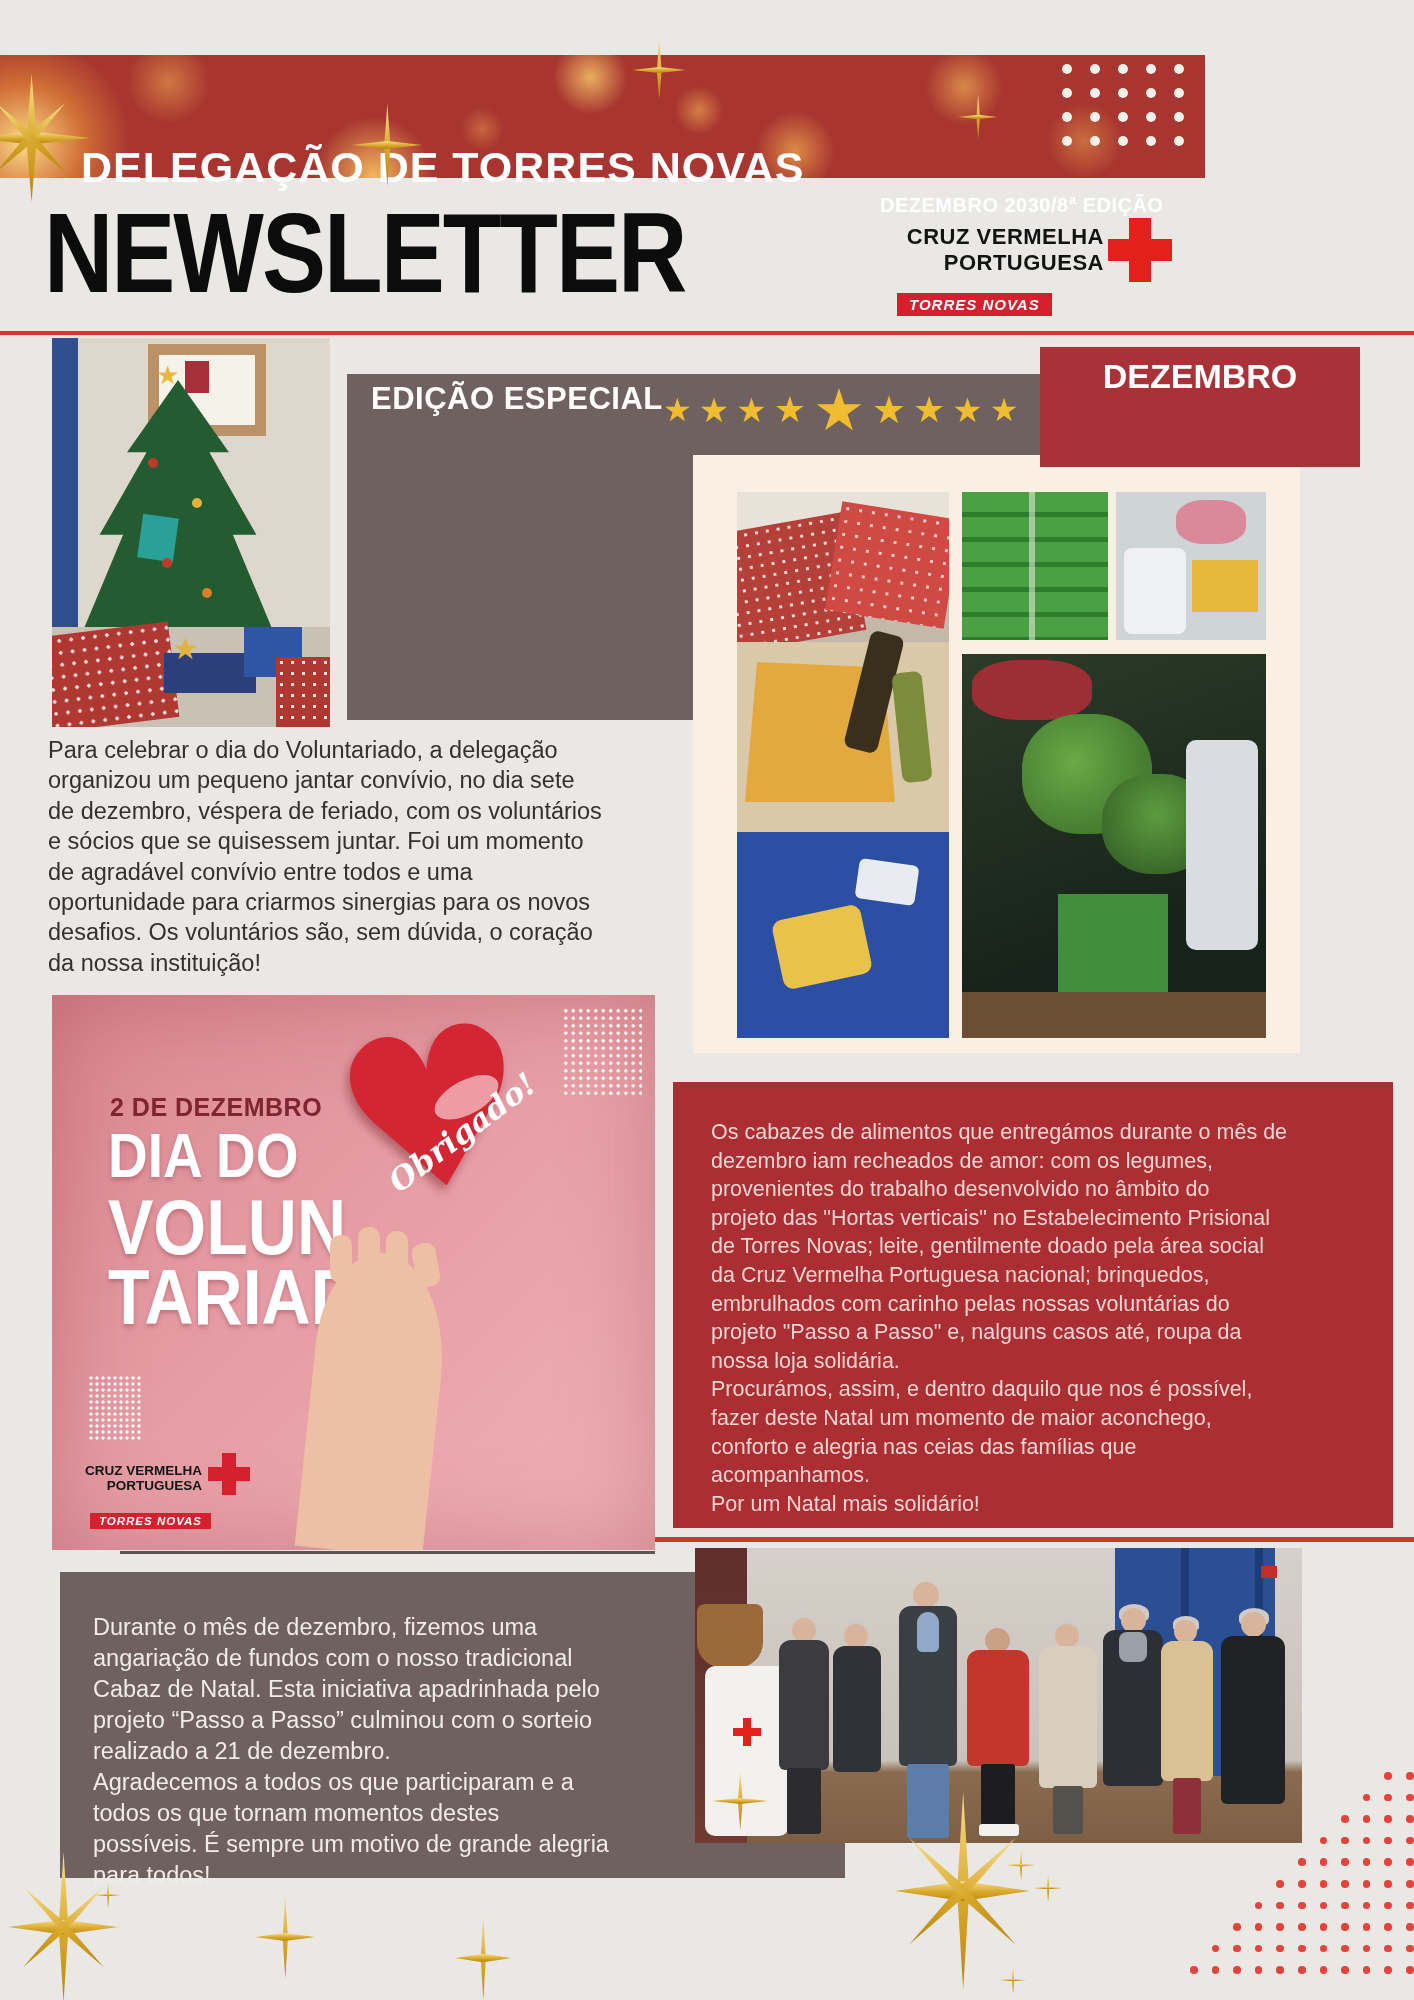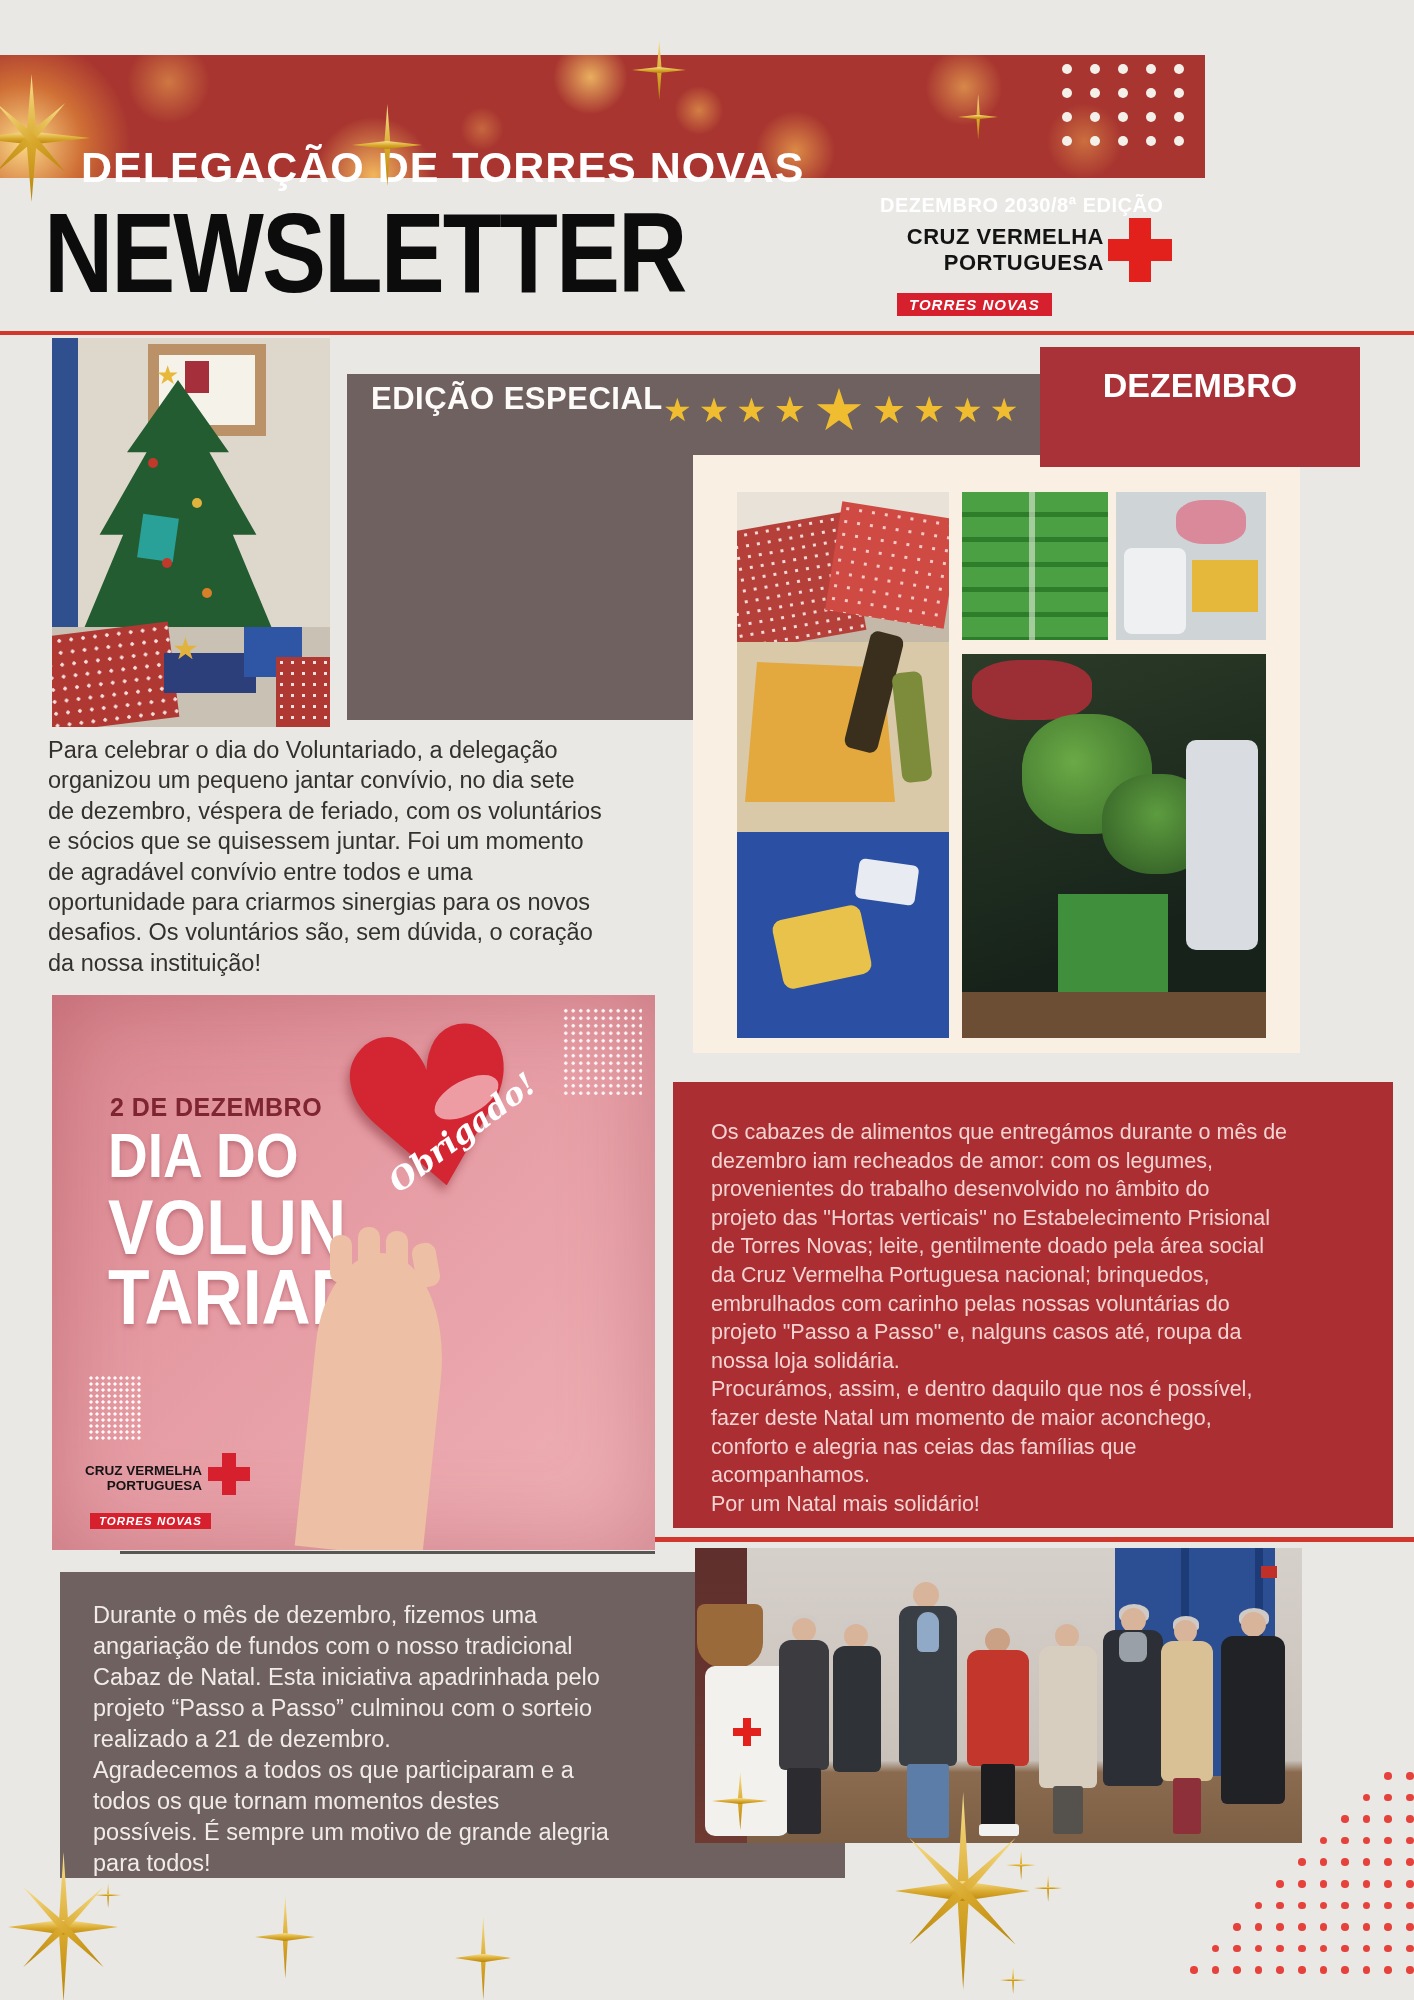--- a/index.html
+++ b/index.html
@@ -54,21 +54,21 @@
       background-image:radial-gradient(circle,rgba(255,255,255,.85) 1.5px,transparent 2px);background-size:11px 11px;}
   .g5{position:absolute;left:120px;top:4px;color:#e2b33c;font-size:30px;}
 
   .brown-box{left:347px;top:374px;width:693px;height:346px;background:#6e615f;}
   .special-head{left:371px;top:381px;color:#fdfbf9;font-size:31px;font-weight:900;letter-spacing:.5px;}
   .special-body{left:371px;top:414px;width:340px;color:#f3ece8;font-size:22px;line-height:29.3px;white-space:pre-line;}
   .stars-row{left:663px;top:380px;width:380px;height:60px;display:flex;align-items:center;gap:7px;}
   .stars-row span{color:#f0bd31;line-height:1;}
 
   .issue-box{left:1040px;top:347px;width:320px;height:120px;background:#a83237;color:#fff;text-align:center;
-             font-size:34px;font-weight:800;line-height:42px;padding-top:17px;box-sizing:border-box;}
+             font-size:34px;font-weight:800;line-height:42px;padding-top:8px;box-sizing:border-box;}
 
   
   .cream-panel{left:693px;top:455px;width:607px;height:598px;background:#f9efe2;}
   .ph{position:absolute;overflow:hidden;}
   .ph-left{left:44px;top:37px;width:212px;height:546px;background:#c4b9a9;}
   .pl-wall{position:absolute;left:0;top:0;width:100%;height:44px;background:#e8e2d8;}
   .pl-g1{position:absolute;left:-10px;top:30px;width:130px;height:120px;background:#b5403a;transform:rotate(-10deg);
          background-image:radial-gradient(circle,rgba(255,255,255,.8) 1.4px,transparent 1.9px);background-size:11px 11px;}
   .pl-g2{position:absolute;left:96px;top:18px;width:120px;height:110px;background:#cf4a42;transform:rotate(9deg);
          background-image:radial-gradient(circle,rgba(255,255,255,.7) 1.4px,transparent 1.9px);background-size:13px 13px;}
@@ -128,21 +128,21 @@
   .pp-cross .c2{position:absolute;left:0;top:14px;width:42px;height:14px;background:#d6202e;}
   .pp-badge{position:absolute;left:38px;top:518px;background:#d6202e;color:#fff;font-size:11.5px;
         font-weight:900;font-style:italic;padding:2px 9px;letter-spacing:1px;}
 
   
   .food-box{left:673px;top:1082px;width:720px;height:446px;background:#ab2e33;box-sizing:border-box;
             padding:36px 30px 0 38px;color:#f1d4d2;font-size:21.5px;line-height:28.6px;white-space:pre-line;}
 
   
   .fund-box{left:60px;top:1572px;width:785px;height:306px;background:#6e615f;box-sizing:border-box;
-            padding:28px 20px 0 33px;color:#f2ece9;font-size:23.5px;line-height:31px;white-space:pre-line;}
+            padding:40px 20px 0 33px;color:#f2ece9;font-size:23.5px;line-height:31px;white-space:pre-line;}
   .group-photo{left:695px;top:1548px;width:607px;height:295px;overflow:hidden;
      background:linear-gradient(#d6d0ca 0%,#c9c2bb 72%,#8a6b4f 76%,#7d5f45 100%);}
   .gp-darkwall{position:absolute;left:0;top:0;width:52px;height:100%;background:linear-gradient(#5e2f2c,#6e3a32);}
   .gp-door{position:absolute;left:420px;top:0;width:160px;height:228px;background:
      repeating-linear-gradient(90deg,#2b4f92 0 66px,#1d3c77 66px 74px);}
   .gp-alarm{position:absolute;left:566px;top:18px;width:16px;height:12px;background:#c03028;}
   .gp-basket{position:absolute;left:2px;top:56px;width:66px;height:64px;background:#9a6a3a;border-radius:8px 8px 40% 40%;}
   .gp-barrel{position:absolute;left:10px;top:118px;width:84px;height:170px;background:#f2f1ee;border-radius:10px;}
   .gp-bcross{position:absolute;left:28px;top:52px;width:28px;height:28px;
      background:linear-gradient(#e2201c,#e2201c) 10px 0/8px 28px no-repeat,linear-gradient(#e2201c,#e2201c) 0 10px/28px 8px no-repeat;}

